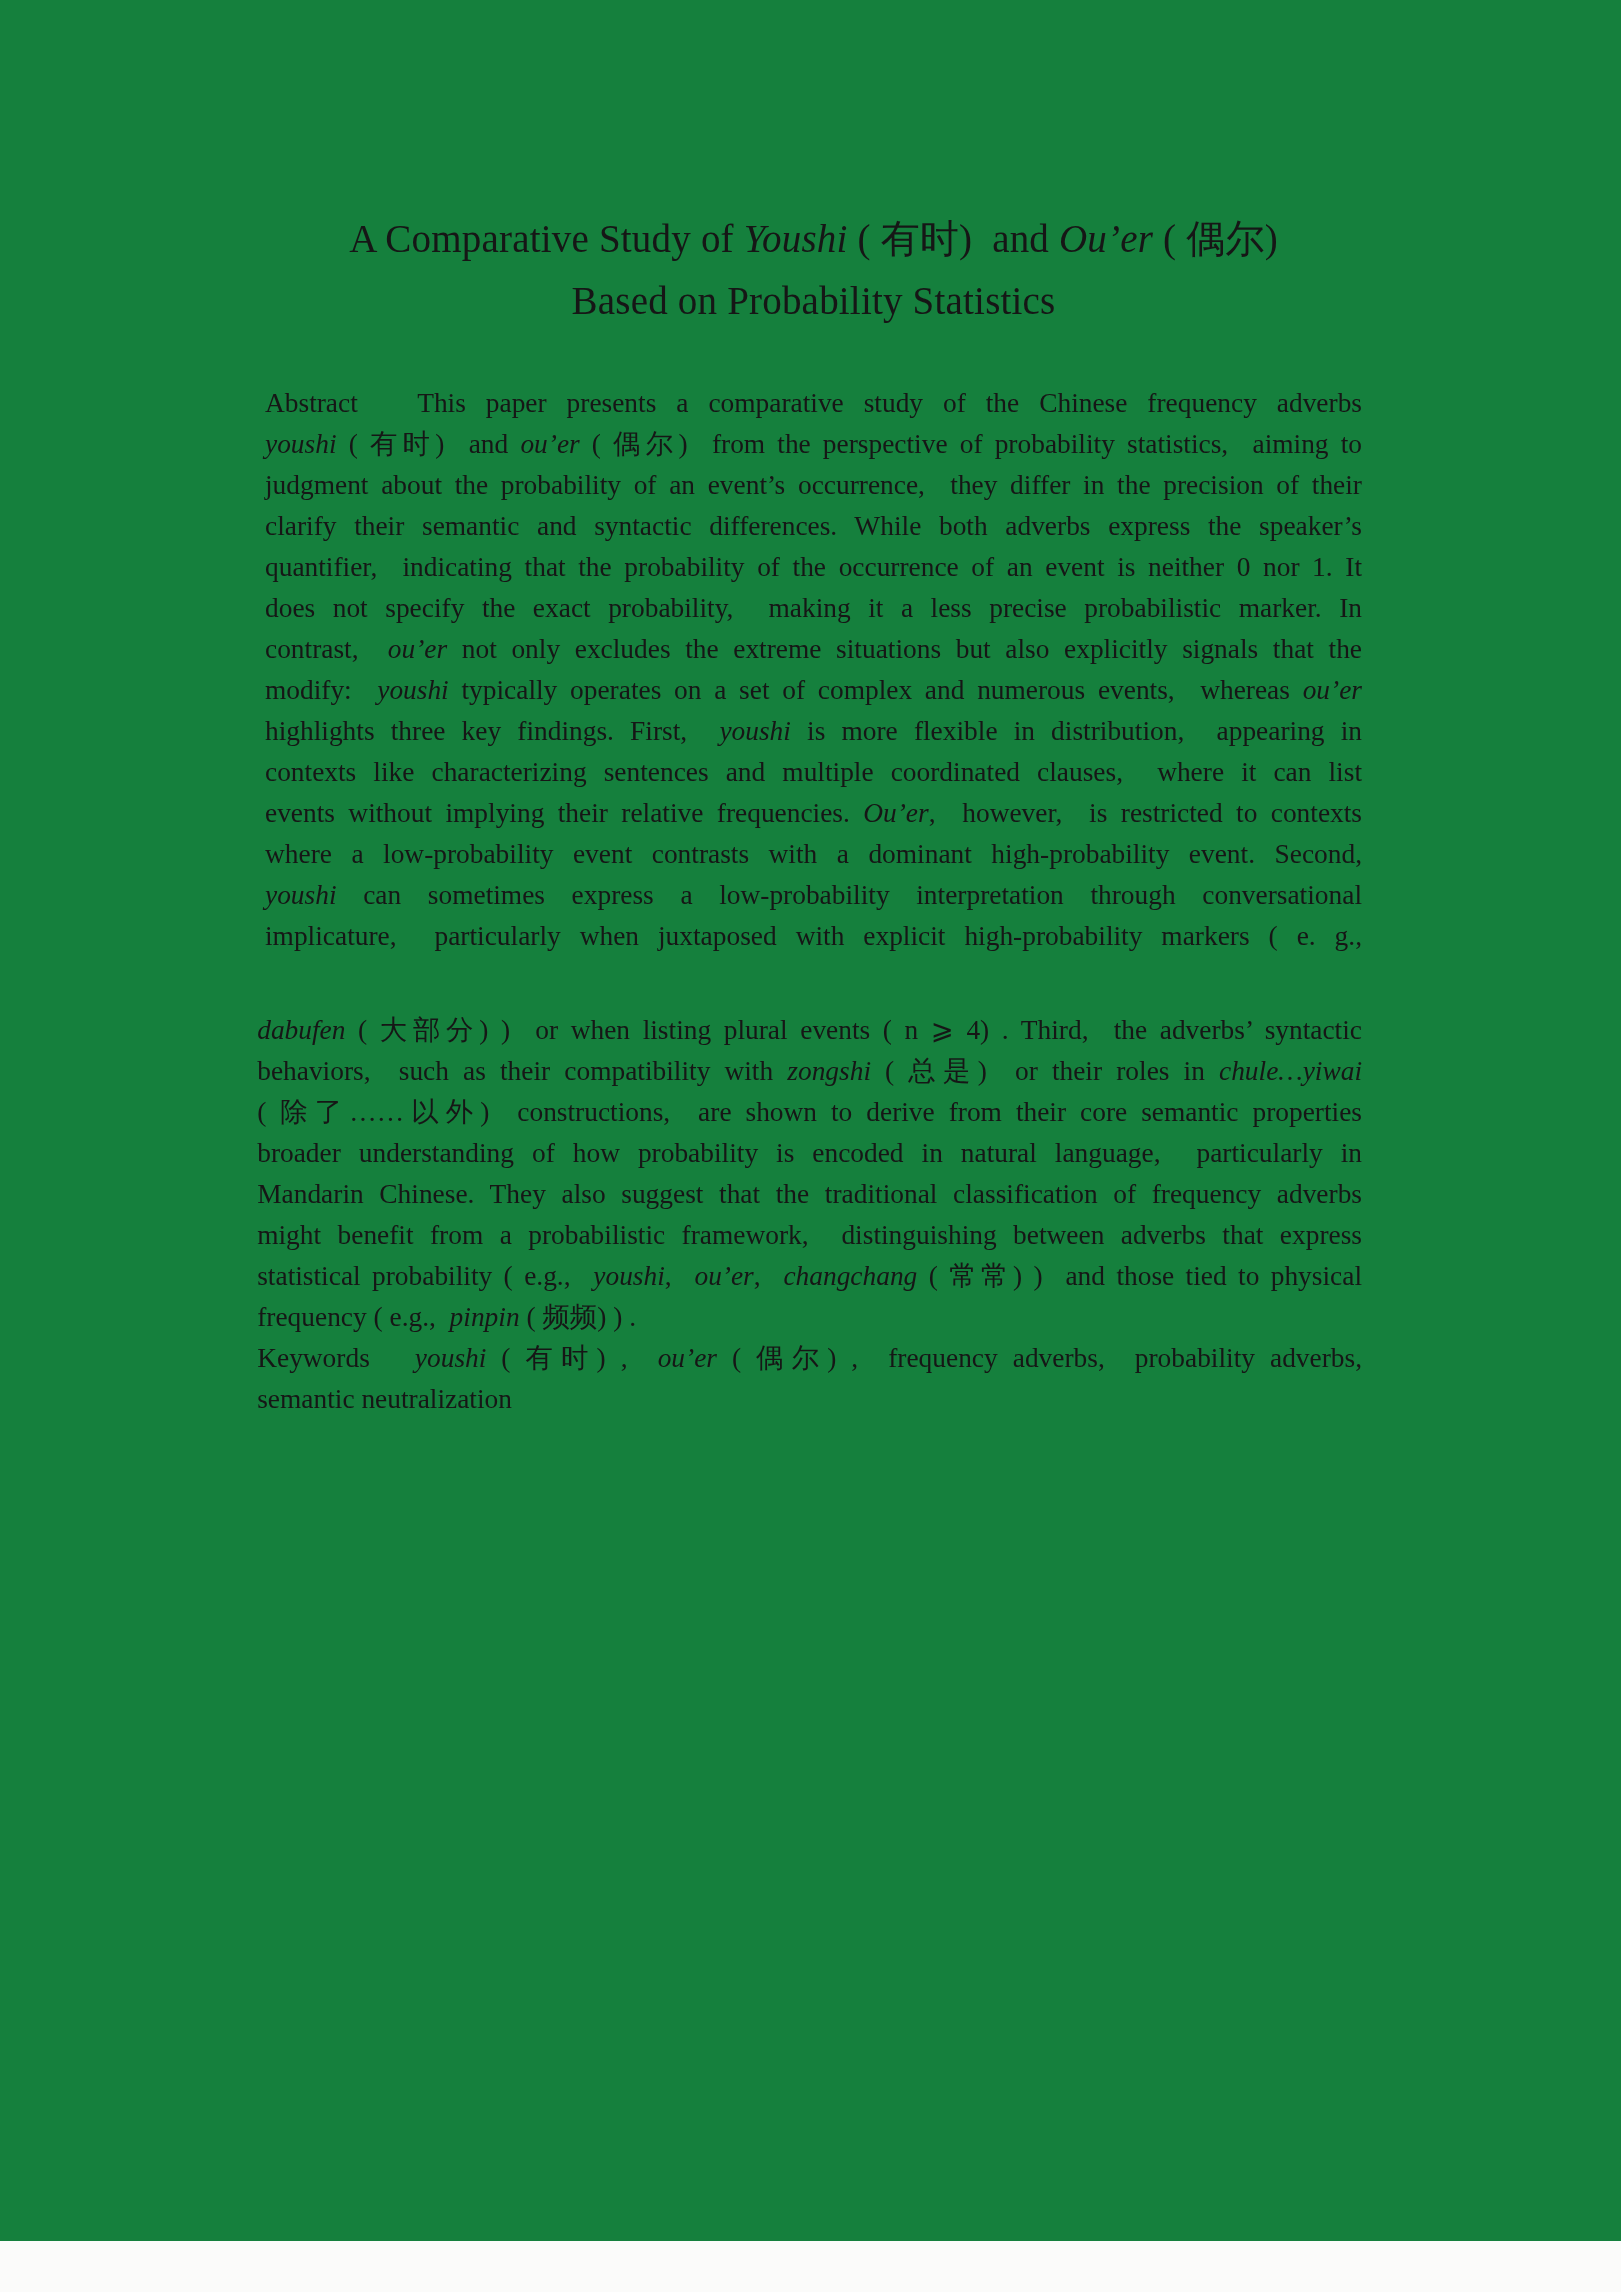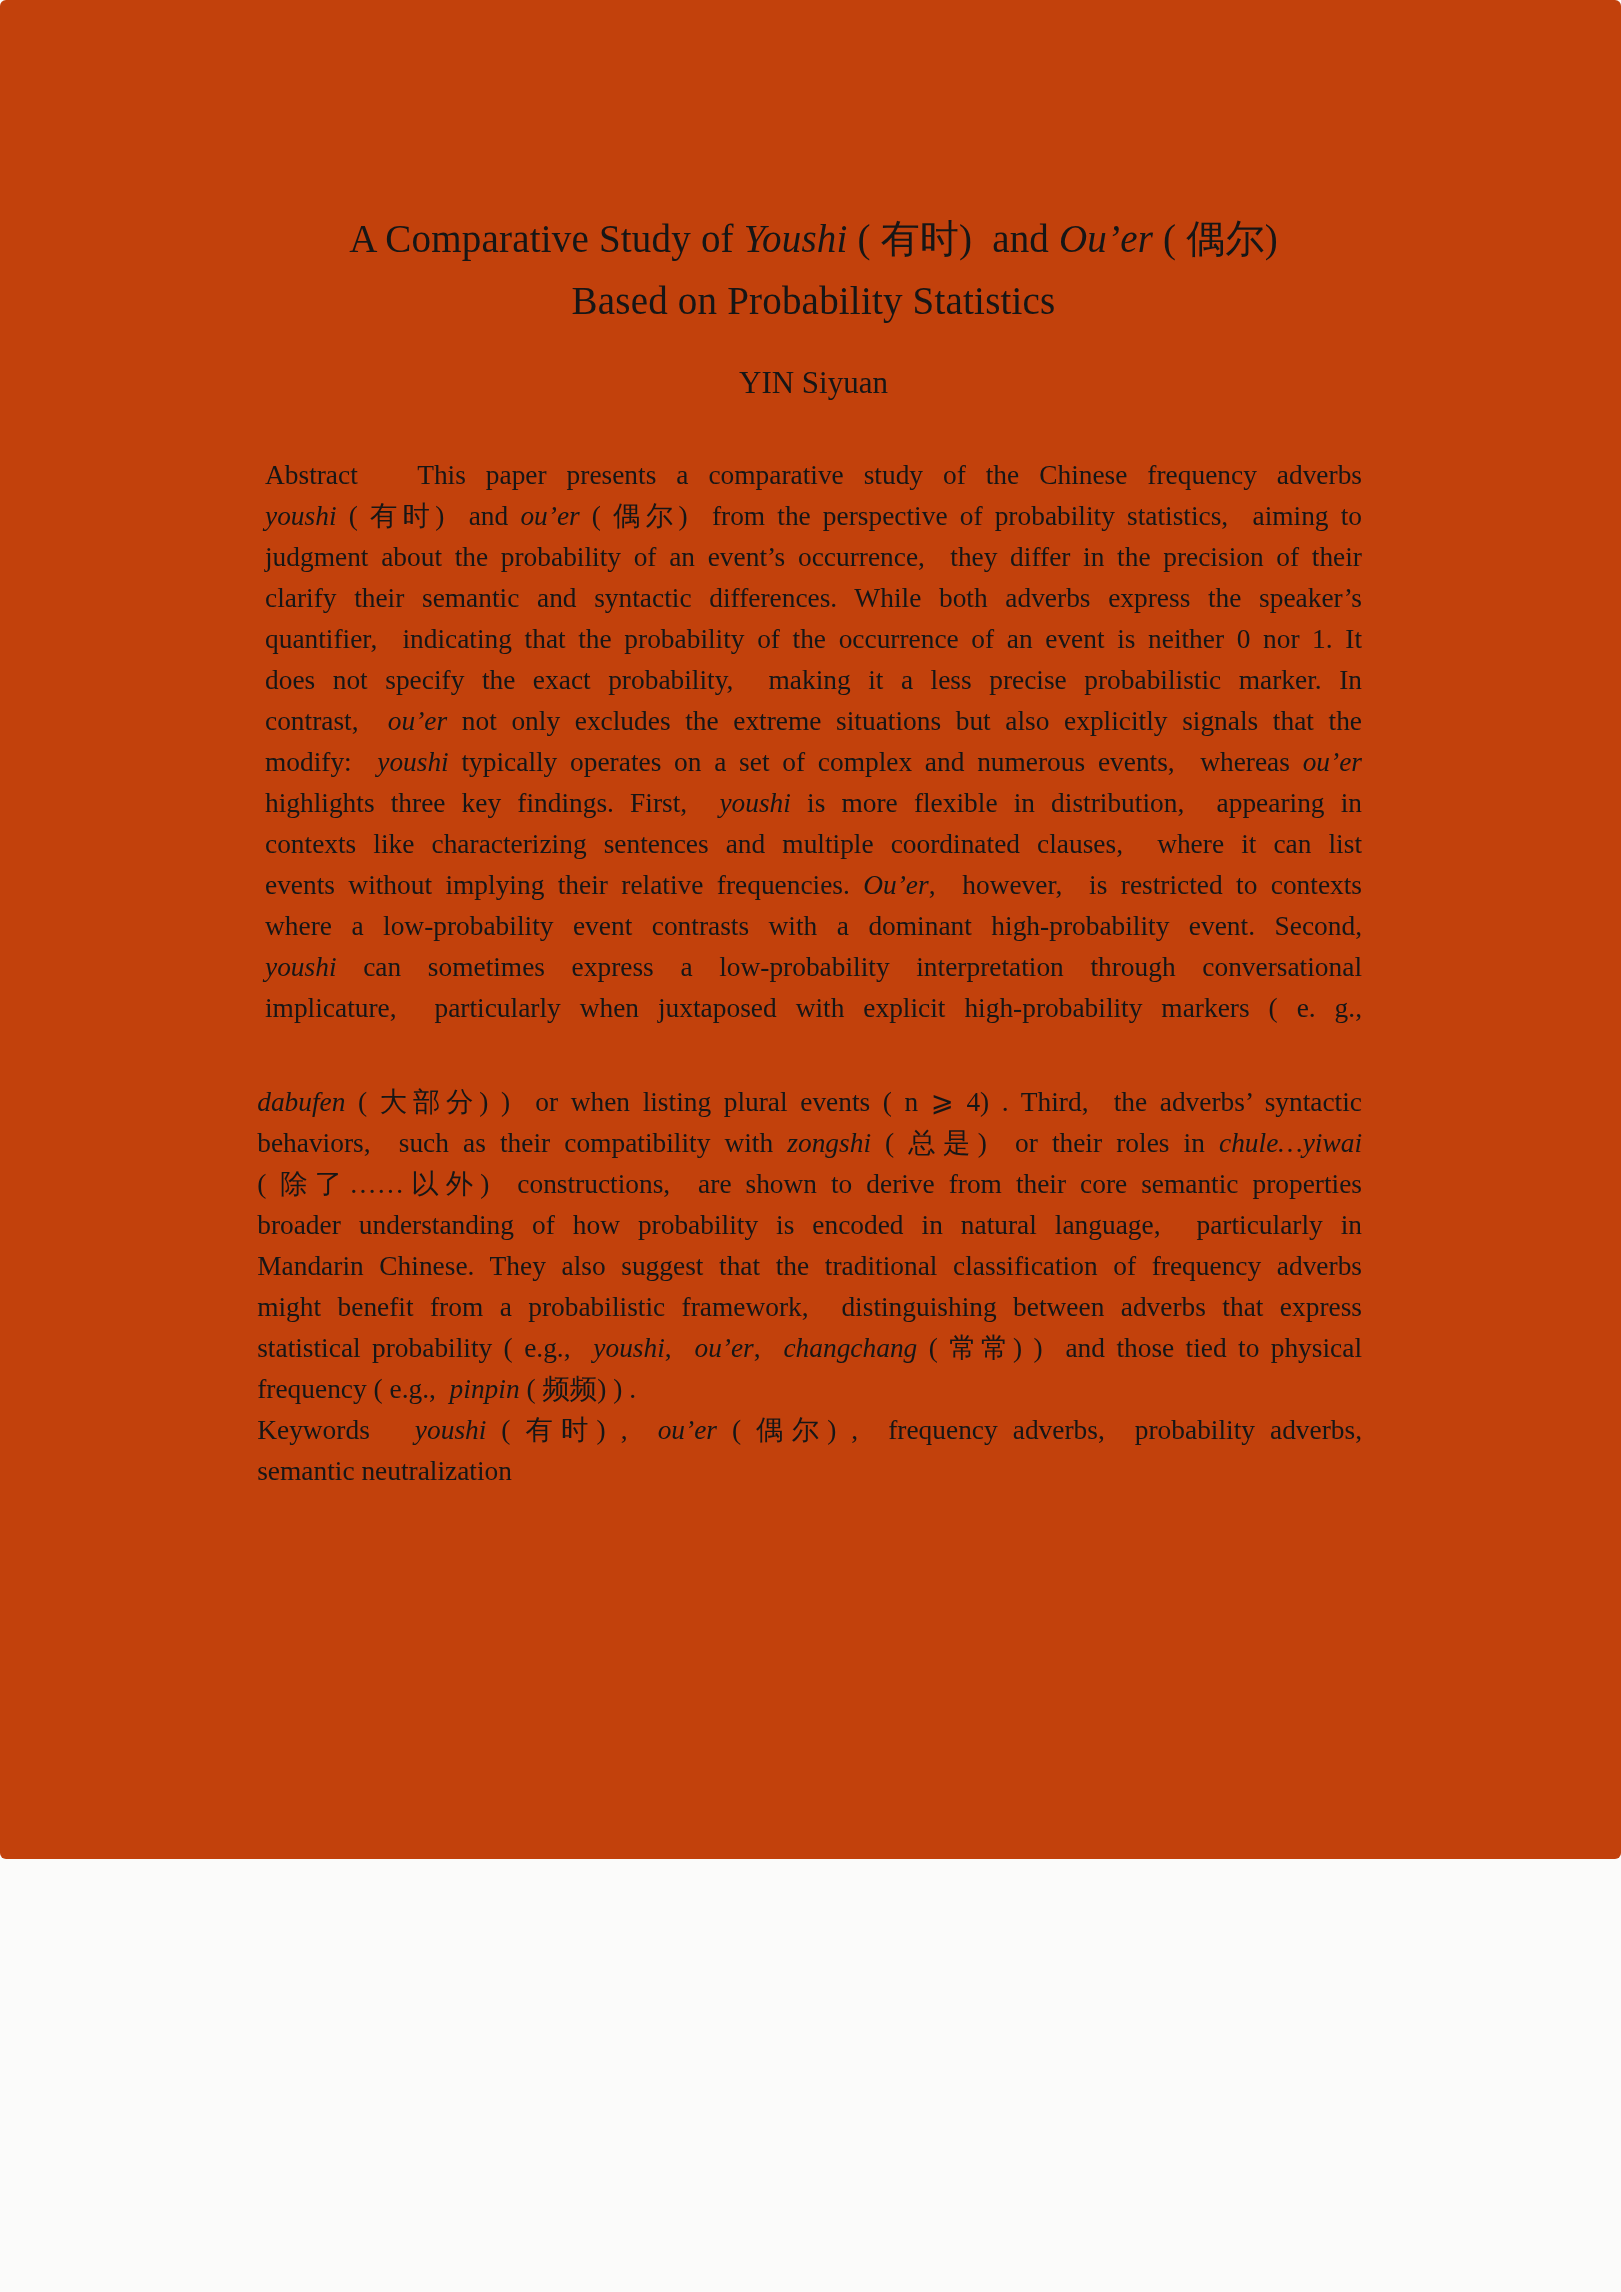--- a/index.html
+++ b/index.html
@@ -1,25 +1,24 @@
 <!DOCTYPE html>
 <html><head>
 <meta charset="utf-8">
 <style>
   html,body{margin:0;padding:0;background:#fbfbfa;}
   .page{
     position:relative;
-    width:1621px;height:1859px;
-    background:#c2410c;
+    width:1621px;height:2241px;
+    background:#15803d;
     box-sizing:border-box;
     padding:208px 259px 0 265px;
     font-family:"Liberation Serif","DejaVu Serif",serif;
     color:#161616;
     overflow:hidden;
-    border-radius:6px;
   }
   .title{
     margin:0;
     font-size:39px;
     font-weight:400;
     text-align:center;
     line-height:62px;
     letter-spacing:0.2px;
   }
   .title em{font-style:italic;}
@@ -49,21 +48,20 @@
 </style>
 </head>
 <body>
 
 <div class="page">
   <h1 class="title">
     <div class="title-line"><span>A Comparative Study of </span><em>Youshi</em><span> ( 有时)  and </span><em>Ou’er</em><span> ( 偶尔)</span></div>
     <div class="title-line"><span>Based on Probability Statistics</span></div>
   </h1>
 
-  <div class="author">YIN Siyuan</div>
 
   <div class="abstract part1">
       <div class="bline"><strong>Abstract</strong><span>   This paper presents a comparative study of the Chinese frequency adverbs</span></div>
       <div class="bline"><em>youshi</em><span> ( 有时)  and </span><em>ou’er</em><span> ( 偶尔)  from the perspective of probability statistics,  aiming to</span></div>
       <div class="bline"><span>judgment about the probability of an event’s occurrence,  they differ in the precision of their</span></div>
       <div class="bline"><span>clarify their semantic and syntactic differences. While both adverbs express the speaker’s</span></div>
       <div class="bline"><span>quantifier,  indicating that the probability of the occurrence of an event is neither 0 nor 1. It</span></div>
       <div class="bline"><span>does not specify the exact probability,  making it a less precise probabilistic marker. In</span></div>
       <div class="bline"><span>contrast,  </span><em>ou’er</em><span> not only excludes the extreme situations but also explicitly signals that the</span></div>
       <div class="bline"><span>modify:  </span><em>youshi</em><span> typically operates on a set of complex and numerous events,  whereas </span><em>ou’er</em></div>

